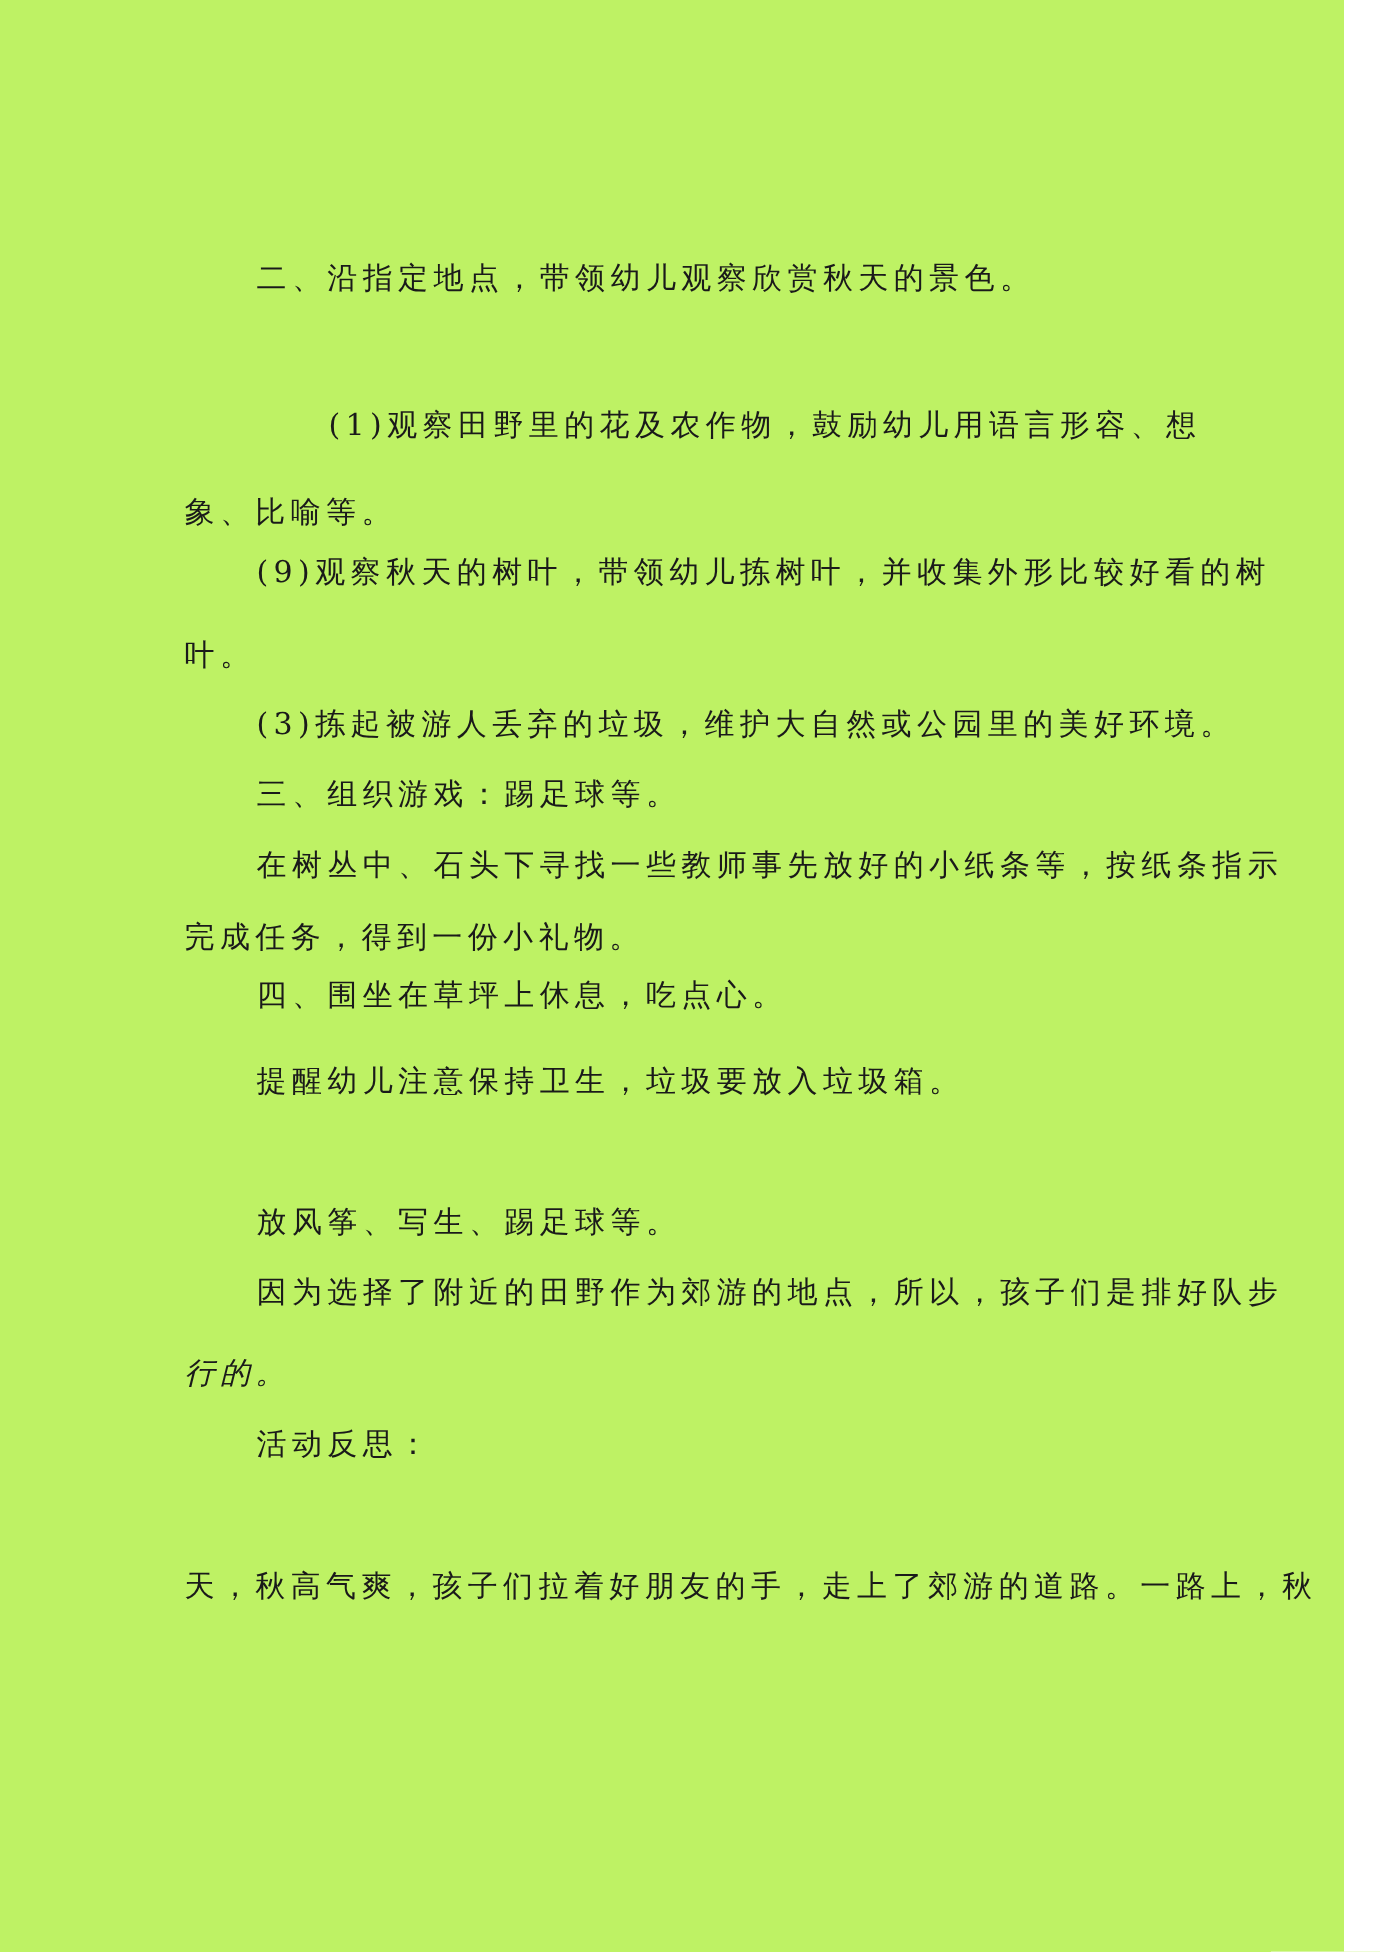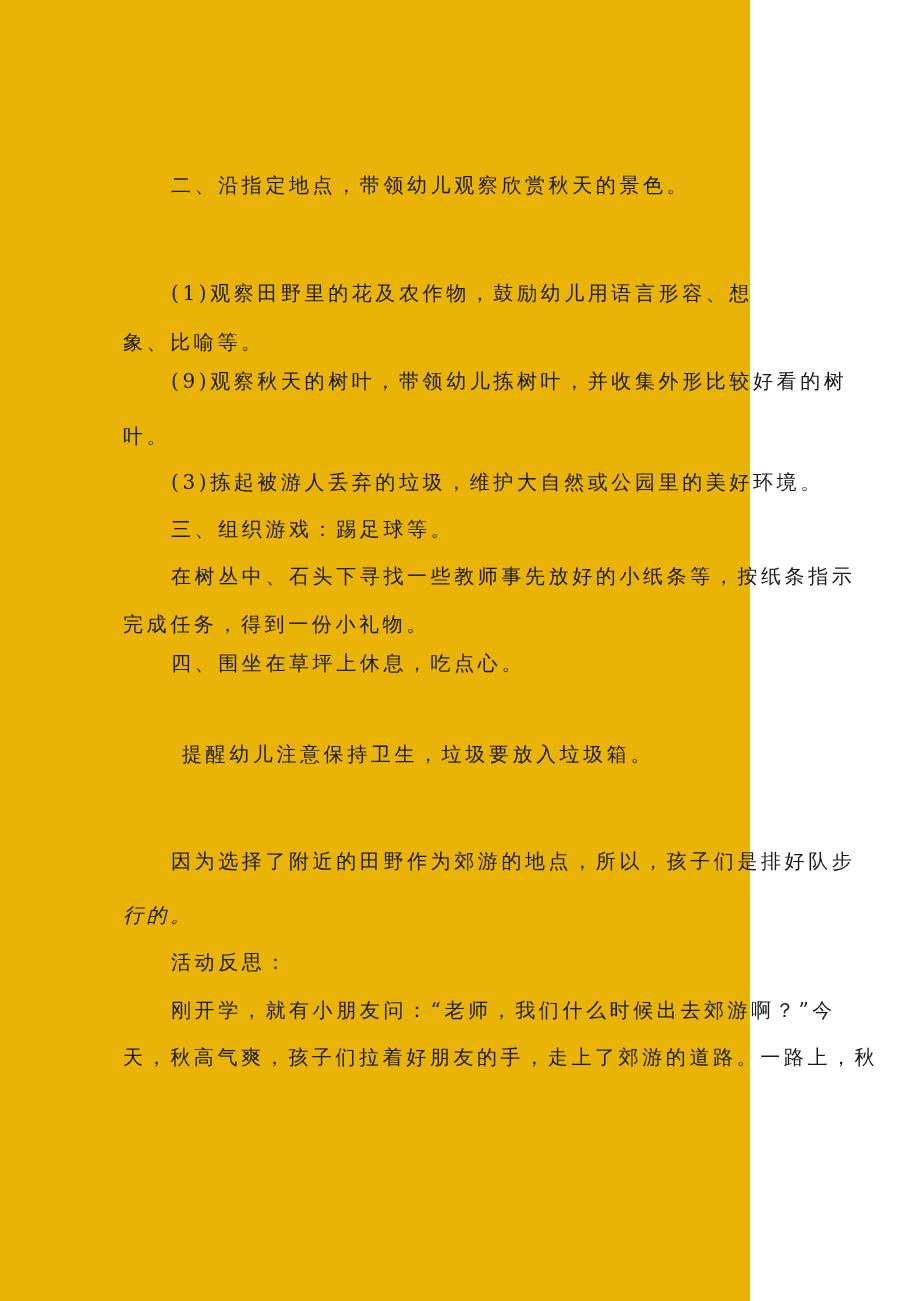--- a/index.html
+++ b/index.html
@@ -1,43 +1,43 @@
 <!DOCTYPE html>
 <html><head>
   <meta charset="utf-8">
   <style>
     html, body { margin: 0; padding: 0; background: #ffffff; }
     body { width: 920px; height: 1301px; position: relative; overflow: hidden; }
-    .page { position: absolute; left: 0; top: 0; width: 750px; height: 1301px; background: #eab308; }
+    .page { position: absolute; left: 0; top: 0; width: 896px; height: 1301px; background: #bef264; }
     .line {
       position: absolute;
       left: 123px;
       width: 700px;
       font-family: "DejaVu Serif", "Liberation Serif", serif;
       font-size: 20px;
       line-height: 24px;
       color: #1a1a1a;
       white-space: nowrap;
       letter-spacing: 3.6px;
     }
     .indent { left: 171px; }
   </style>
 </head>
 <body>
 
 <div class="page">
   <div class="line indent" style="top:173px;">二、沿指定地点，带领幼儿观察欣赏秋天的景色。</div>
-  <div class="line indent" style="top:281px;">(1)观察田野里的花及农作物，鼓励幼儿用语言形容、想</div>
+  <div class="line indent" style="top:271px;margin-left:48px;">(1)观察田野里的花及农作物，鼓励幼儿用语言形容、想</div>
   <div class="line" style="top:332px;font-family:Liberation Mono, monospace;">象、比喻等。</div>
   <div class="line indent" style="top:369px;">(9)观察秋天的树叶，带领幼儿拣树叶，并收集外形比较好看的树</div>
   <div class="line" style="top:424px;">叶。</div>
   <div class="line indent" style="top:470px;">(3)拣起被游人丢弃的垃圾，维护大自然或公园里的美好环境。</div>
   <div class="line indent" style="top:517px;">三、组织游戏：踢足球等。</div>
   <div class="line indent" style="top:564px;">在树丛中、石头下寻找一些教师事先放好的小纸条等，按纸条指示</div>
   <div class="line" style="top:612px;">完成任务，得到一份小礼物。</div>
   <div class="line indent" style="top:651px;">四、围坐在草坪上休息，吃点心。</div>
-  <div class="line indent" style="top:742px;margin-left:11px;">提醒幼儿注意保持卫生，垃圾要放入垃圾箱。</div>
+  <div class="line indent" style="top:708px;">提醒幼儿注意保持卫生，垃圾要放入垃圾箱。</div>
+  <div class="line indent" style="top:802px;">放风筝、写生、踢足球等。</div>
   <div class="line indent" style="top:849px;">因为选择了附近的田野作为郊游的地点，所以，孩子们是排好队步</div>
   <div class="line" style="top:903px;font-style:italic;">行的。</div>
   <div class="line indent" style="top:950px;">活动反思：</div>
-  <div class="line indent" style="top:998px;">刚开学，就有小朋友问：“老师，我们什么时候出去郊游啊？”今</div>
   <div class="line" style="top:1045px;">天，秋高气爽，孩子们拉着好朋友的手，走上了郊游的道路。一路上，秋</div>
 </div>
 
 </body></html>

